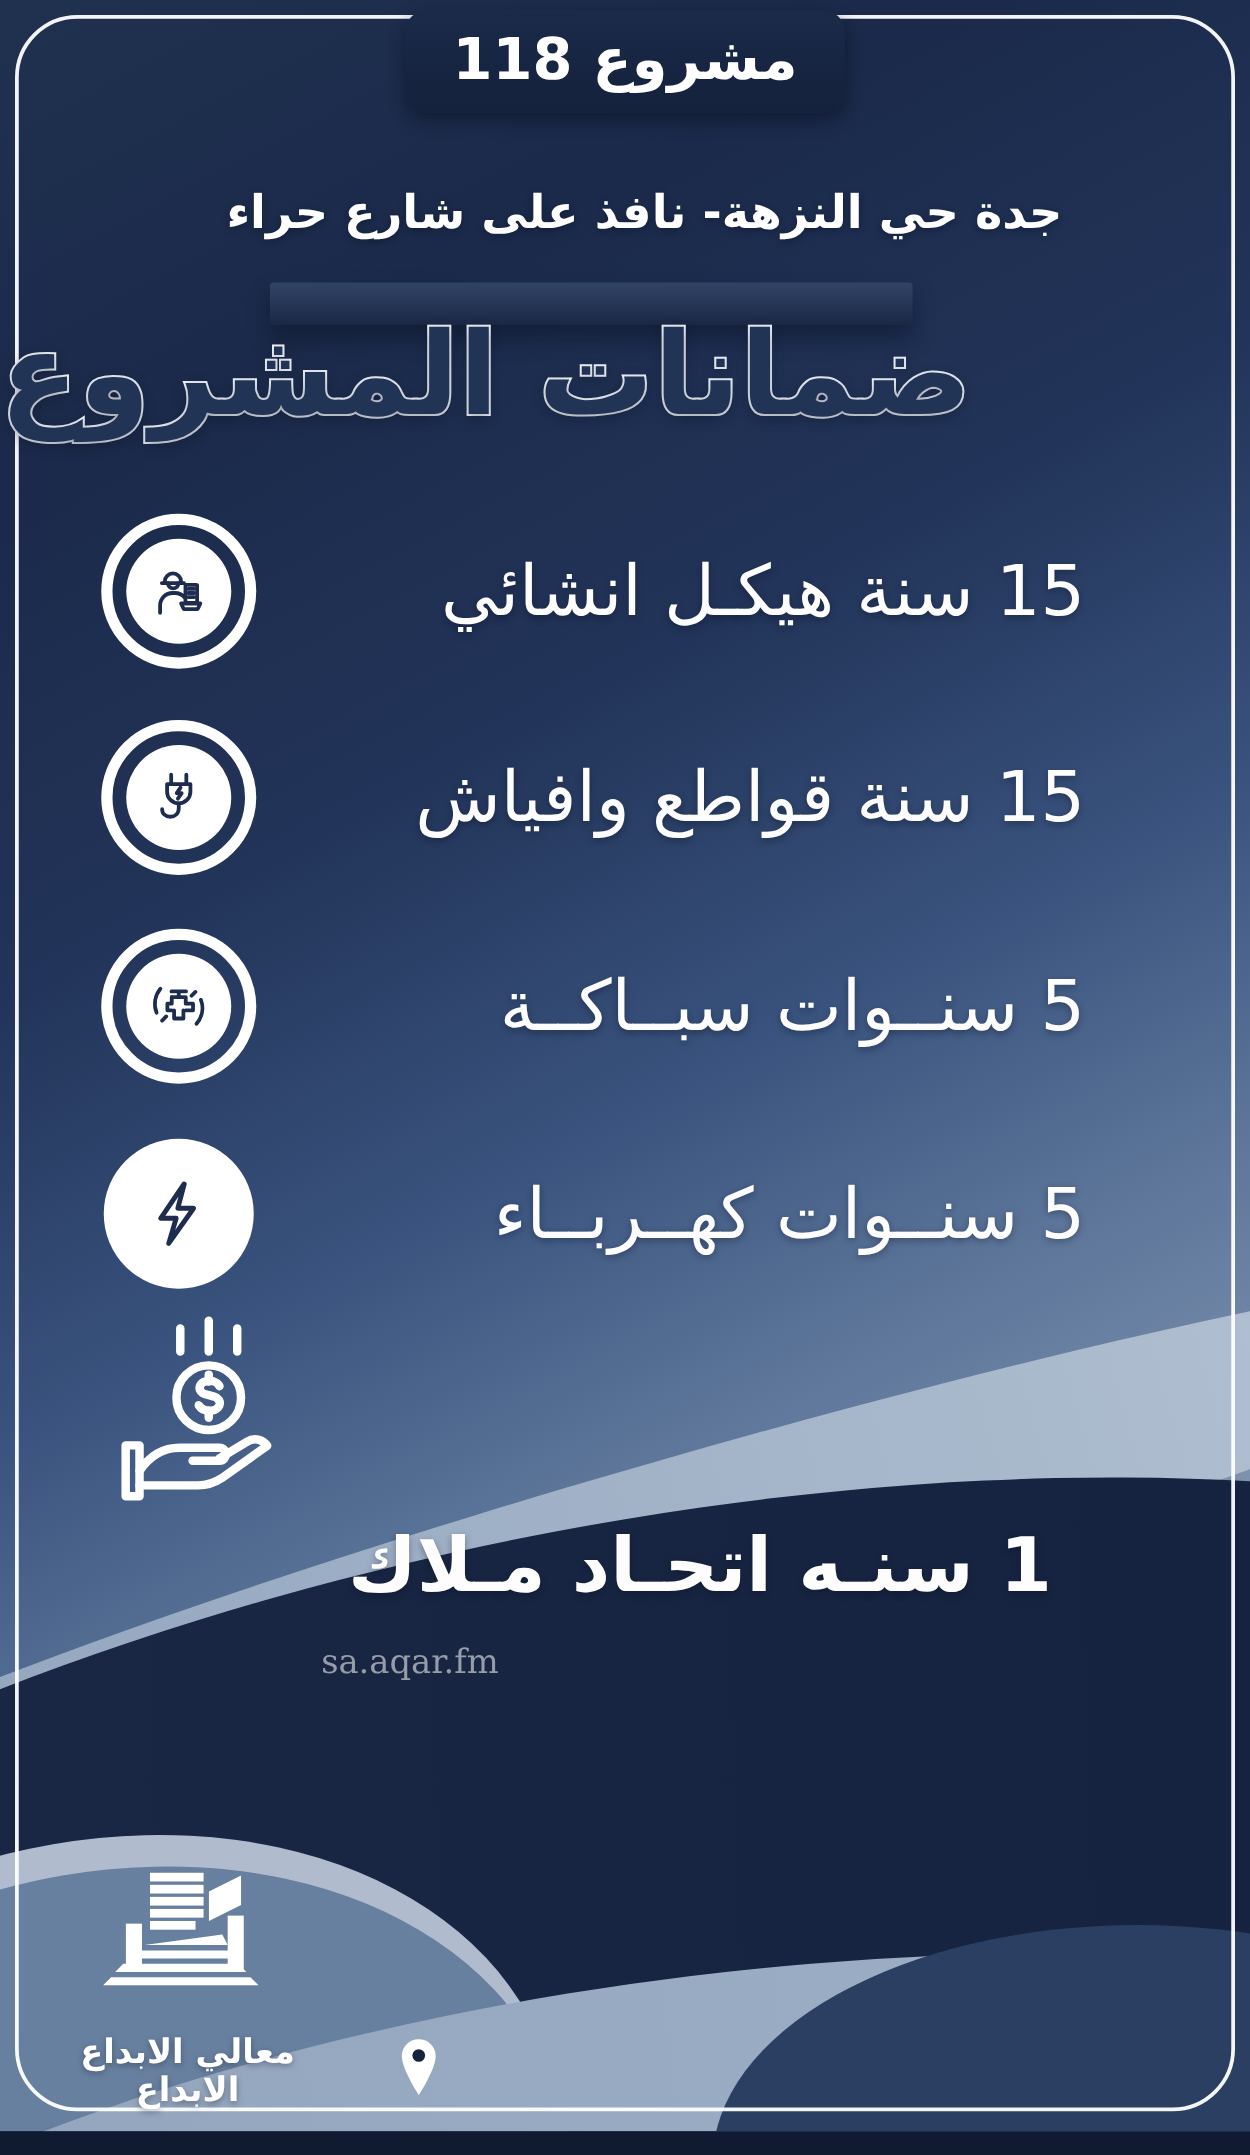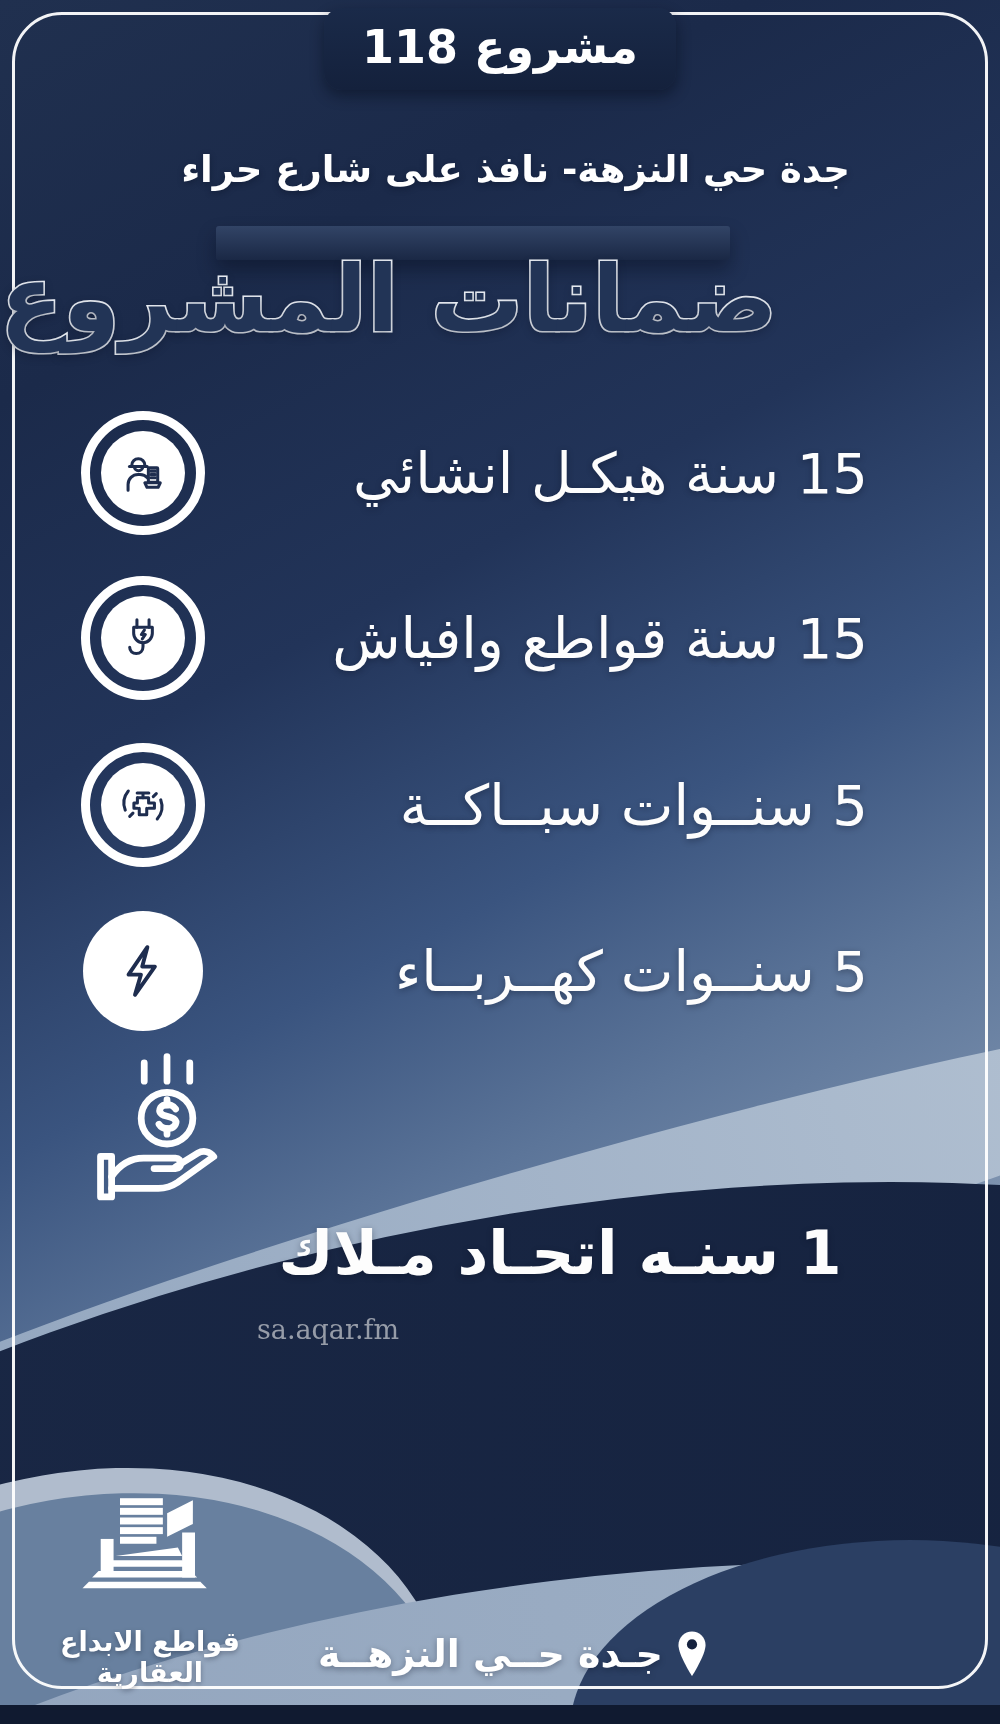--- a/index.html
+++ b/index.html
@@ -181,24 +181,23 @@
         <rect x="42" y="38" width="34" height="6.5"></rect>
         <polygon points="86,16 110,4 110,26 86,38"></polygon>
         <rect x="24" y="40" width="12" height="32"></rect>
         <rect x="100" y="34" width="12" height="42"></rect>
         <polygon points="38,56 96,48 100,56"></polygon>
         <polygon points="32,60 100,60 106,66 26,66"></polygon>
         <polygon points="22,70 108,70 114,76 16,76"></polygon>
         <polygon points="13,80 117,80 123,86 7,86"></polygon>
       </g>
     </svg>
-    <div class="company-caption">قواطع الابداع العقارية</div>
+    <div class="company-caption">معالي الابداع الابداع</div>
   </div>
 
   <div class="location">
-    <div class="location-text">جـدة حــي النزهــة</div>
     <svg class="icon-svg" width="34" height="48" viewBox="0 0 24 34">
       <path d="M12 1C6.6 1 2.4 5.2 2.4 10.6c0 7.2 9.6 22 9.6 22s9.6-14.8 9.6-22C21.6 5.2 17.4 1 12 1z" fill="#ffffff"></path>
       <circle cx="12" cy="10.2" r="3.6" fill="#15223e"></circle>
     </svg>
   </div>
 
 </div>
 
 </body></html>

